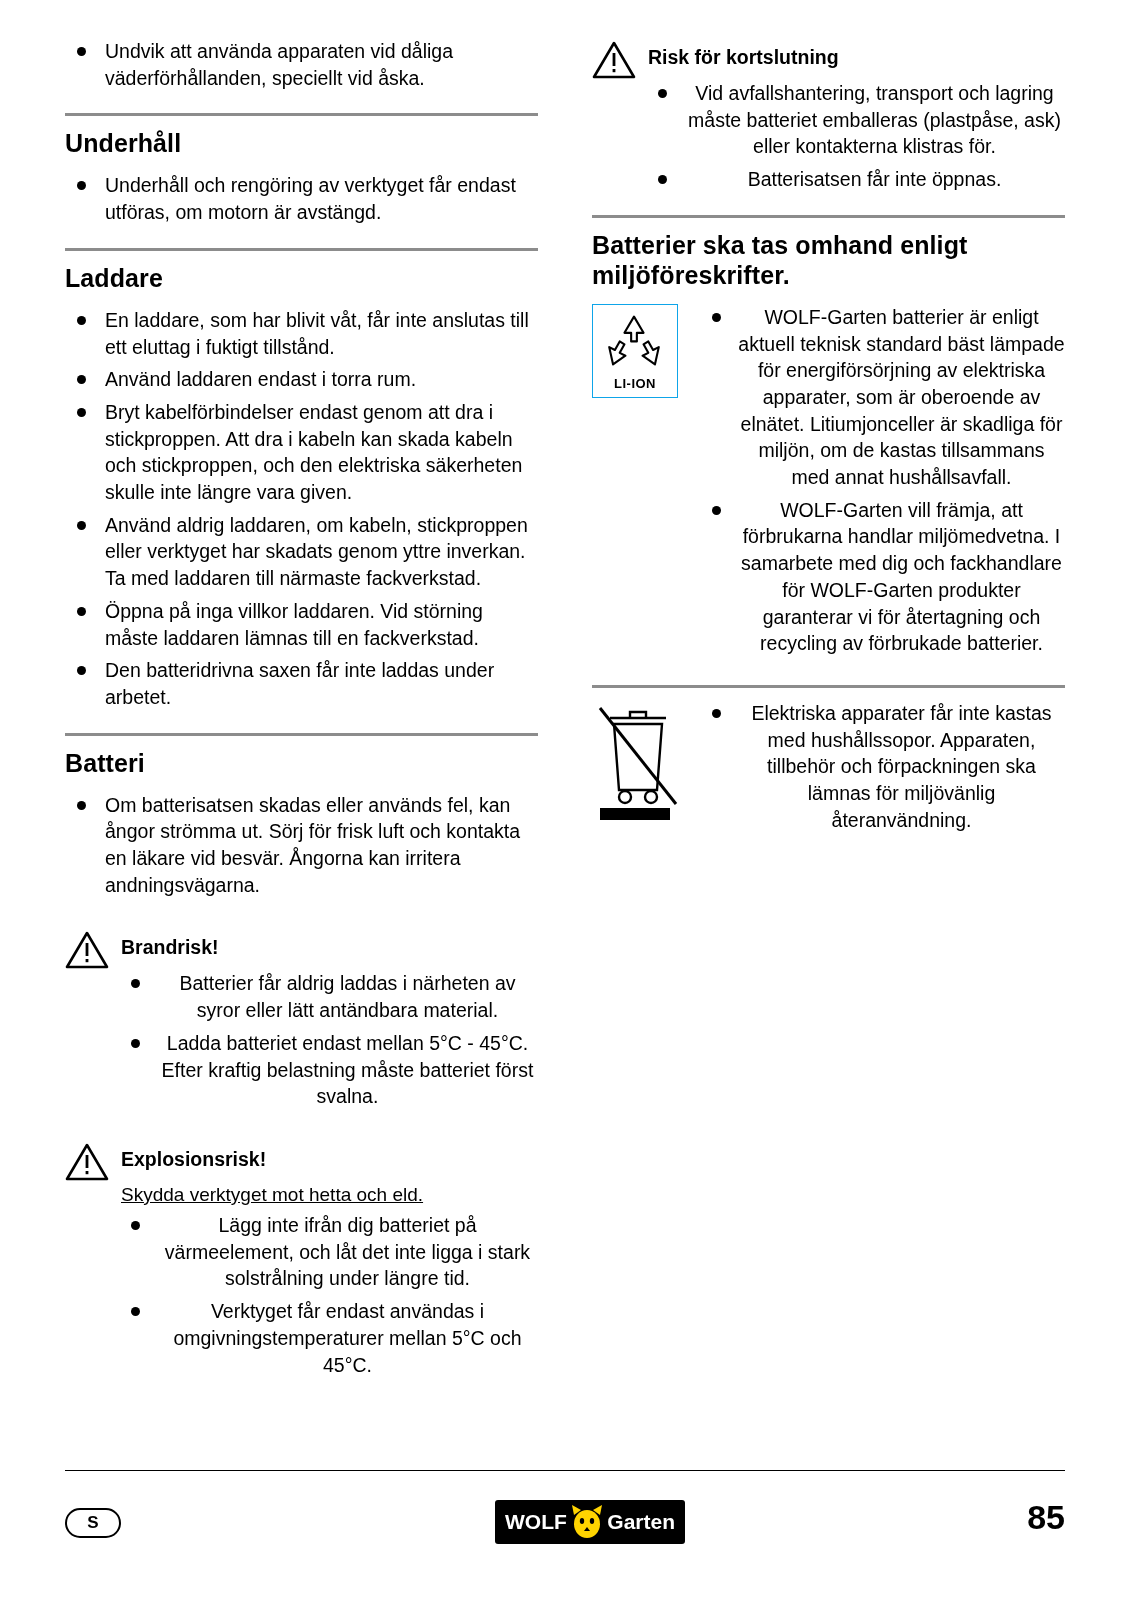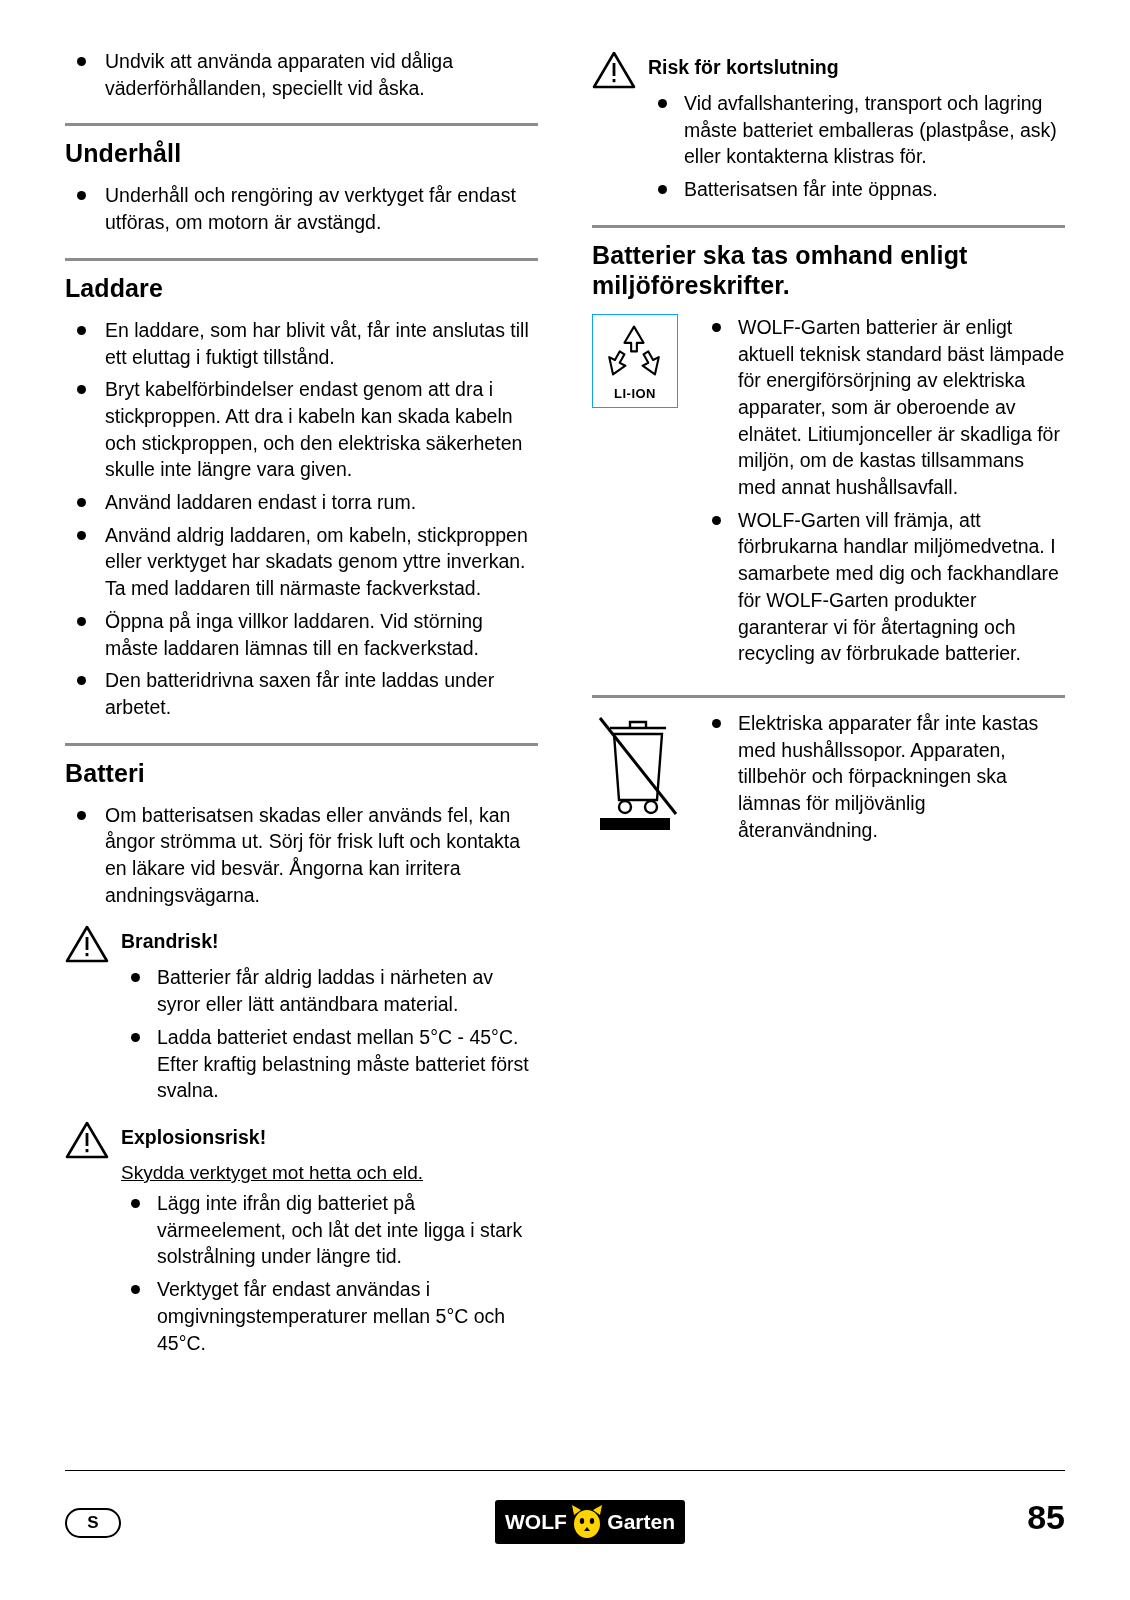--- a/index.html
+++ b/index.html
@@ -17,21 +17,21 @@
   }
   .page {
     position: absolute;
     left: 0; top: 0;
     width: 1130px;
     height: 1600px;
   }
   .columns {
     position: absolute;
     left: 65px;
-    top: 48px;
+    top: 38px;
     width: 1000px;
     display: flex;
     gap: 54px;
   }
   .col {
     width: 482px;
   }
   h2.section {
     font-size: 25px;
     font-weight: bold;
@@ -61,32 +61,33 @@
     position: absolute;
     left: 12px;
     top: 9px;
     width: 9px;
     height: 9px;
     background: #000;
     border-radius: 50%;
   }
   ul.bullets.sub li {
     padding-left: 36px;
+    text-align: center;
   }
   ul.bullets.sub li::before {
     left: 10px;
   }
   p.plain {
     font-size: 19px;
     line-height: 1.37;
     margin: 0 0 4px 0;
     text-decoration: underline;
   }
   .warnblock {
-    margin-top: 14px;
+    margin-top: 30px;
     margin-bottom: 6px;
   }
   .warnhead {
     display: flex;
     align-items: flex-start;
     gap: 12px;
   }
   .warn-icon {
     flex: 0 0 auto;
     width: 44px;
@@ -217,22 +218,22 @@
       <div class="rule"></div>
       <h2 class="section">Underhåll</h2>
       <ul class="bullets">
         <li>Underhåll och rengöring av verktyget får endast utföras, om motorn är avstängd.</li>
       </ul>
 
       <div class="rule"></div>
       <h2 class="section">Laddare</h2>
       <ul class="bullets">
         <li>En laddare, som har blivit våt, får inte anslutas till ett eluttag i fuktigt tillstånd.</li>
+        <li>Använd laddaren endast i torra rum.</li>
         <li>Bryt kabelförbindelser endast genom att dra i stickproppen. Att dra i kabeln kan skada kabeln och stickproppen, och den elektriska säkerheten skulle inte längre vara given.</li>
-        <li>Använd laddaren endast i torra rum.</li>
         <li>Använd aldrig laddaren, om kabeln, stickproppen eller verktyget har skadats genom yttre inverkan. Ta med laddaren till närmaste fackverkstad.</li>
         <li>Öppna på inga villkor laddaren. Vid störning måste laddaren lämnas till en fackverkstad.</li>
         <li>Den batteridrivna saxen får inte laddas under arbetet.</li>
       </ul>
 
       <div class="rule"></div>
       <h2 class="section">Batteri</h2>
       <ul class="bullets">
         <li>Om batterisatsen skadas eller används fel, kan ångor strömma ut. Sörj för frisk luft och kontakta en läkare vid besvär. Ångorna kan irritera andningsvägarna.</li>
       </ul>

